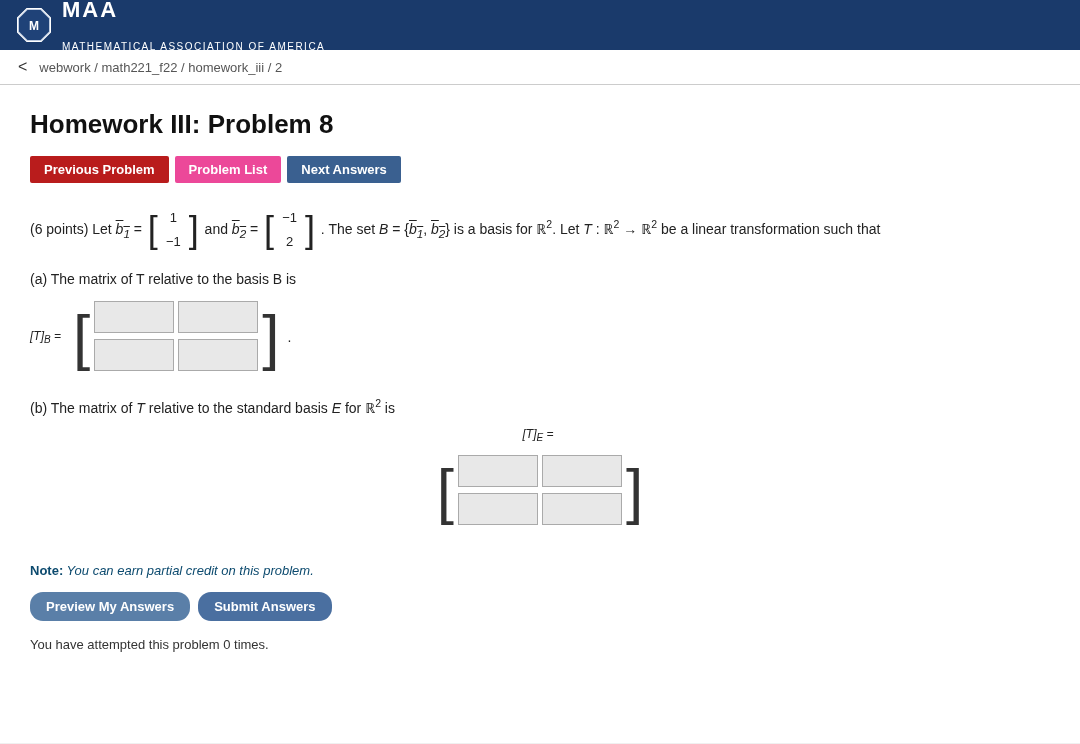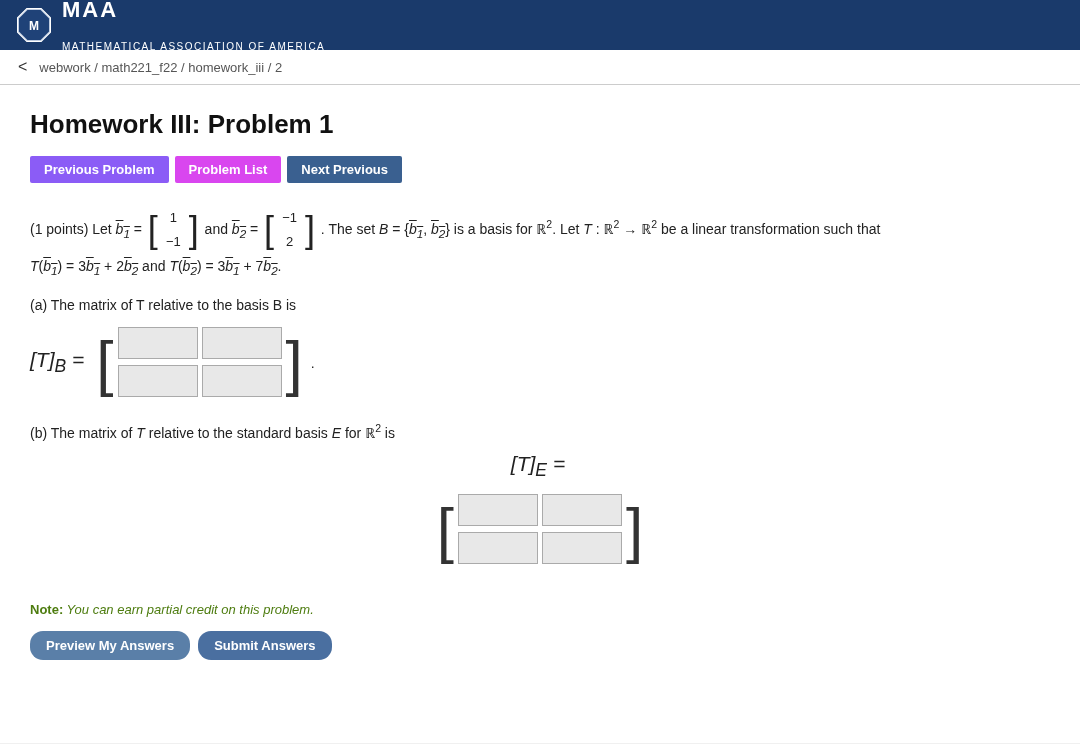--- a/index.html
+++ b/index.html
@@ -87,22 +87,22 @@
     }
     .nav-btn {
       padding: 6px 14px;
       font-size: 13px;
       font-weight: bold;
       color: white;
       border: none;
       cursor: pointer;
       border-radius: 2px;
     }
-    .nav-btn.prev { background: #8b5cf6; }
-    .nav-btn.list { background: #d946ef; }
+    .nav-btn.prev { background: #b91c1c; }
+    .nav-btn.list { background: #ec4899; }
     .nav-btn.next { background: #3a6090; }
 
     
     .problem-text {
       font-size: 14px;
       line-height: 1.7;
       margin-bottom: 16px;
       color: #222;
     }
     .matrix-input {
@@ -116,30 +116,30 @@
     }
 
     .part-label {
       font-size: 14px;
       margin-bottom: 10px;
       margin-top: 10px;
       color: #222;
     }
 
     .eq-label {
-      font-size: 21px;
+      font-size: 12px;
       font-style: italic;
       margin-right: 4px;
       vertical-align: middle;
     }
 
     .note-text {
       font-style: italic;
       font-size: 13px;
-      color: #4d7c0f;
+      color: #0c4a6e;
       margin: 32px 0 14px 0;
     }
     .note-text strong {
       font-style: normal;
     }
 
     
     .action-buttons {
       display: flex;
       gap: 8px;
@@ -209,30 +209,30 @@
   </div>
 </div>
 
 <div class="breadcrumb-bar">
   <span class="back-btn">&lt;</span>
   <span>webwork / math221_f22 / homework_iii / 2</span>
 </div>
 
 <div class="main-content">
 
-  <div class="page-title">Homework III: Problem 1</div>
+  <div class="page-title">Homework III: Problem 8</div>
 
   <div class="nav-buttons">
     <button class="nav-btn prev">Previous Problem</button>
     <button class="nav-btn list">Problem List</button>
-    <button class="nav-btn next">Next Previous</button>
+    <button class="nav-btn next">Next Answers</button>
   </div>
 
   <div class="problem-text">
-    <span>(1 points)</span>
+    <span>(6 points)</span>
     <span> Let </span>
     <span class="vec">b<sub>1</sub></span>
     <span> = </span>
     
     <span class="vert-matrix">
       <span class="big-bracket">[</span>
       <span class="cells">
         <span class="vert-cell">1</span>
         <span class="vert-cell">−1</span>
       </span>
@@ -245,21 +245,20 @@
     <span class="vert-matrix">
       <span class="big-bracket">[</span>
       <span class="cells">
         <span class="vert-cell">−1</span>
         <span class="vert-cell">2</span>
       </span>
       <span class="big-bracket">]</span>
     </span>
     <span>. The set <em>B</em> = {<span class="vec">b<sub>1</sub></span>, <span class="vec">b<sub>2</sub></span>} is a basis for ℝ<sup>2</sup>. Let <em>T</em> : ℝ<sup>2</sup> → ℝ<sup>2</sup> be a linear transformation such that</span>
     <br>
-    <span><em>T</em>(<span class="vec">b<sub>1</sub></span>) = 3<span class="vec">b<sub>1</sub></span> + 2<span class="vec">b<sub>2</sub></span> and <em>T</em>(<span class="vec">b<sub>2</sub></span>) = 3<span class="vec">b<sub>1</sub></span> + 7<span class="vec">b<sub>2</sub></span>.</span>
   </div>
 
   <div class="part-label">
     <span>(a) The matrix of T relative to the basis B is</span>
   </div>
 
   <div style="display:flex; align-items:center; margin-bottom: 20px; gap: 8px;">
     <span class="eq-label">[<em>T</em>]<sub>B</sub> =</span>
     <div style="display:inline-flex; align-items:center;">
       <span style="font-size:62px; font-weight:100; line-height:0.9; color:#333;">[</span>
@@ -296,15 +295,16 @@
     <strong>Note:</strong>
     <span> <em>You can earn partial credit on this problem.</em></span>
   </div>
 
   <div class="action-buttons">
     <button class="action-btn preview">Preview My Answers</button>
     <button class="action-btn submit">Submit Answers</button>
   </div>
 
   <div class="attempts-text">
+    <div>You have attempted this problem 0 times.</div>
   </div>
 
 </div>
 
 </body></html>

